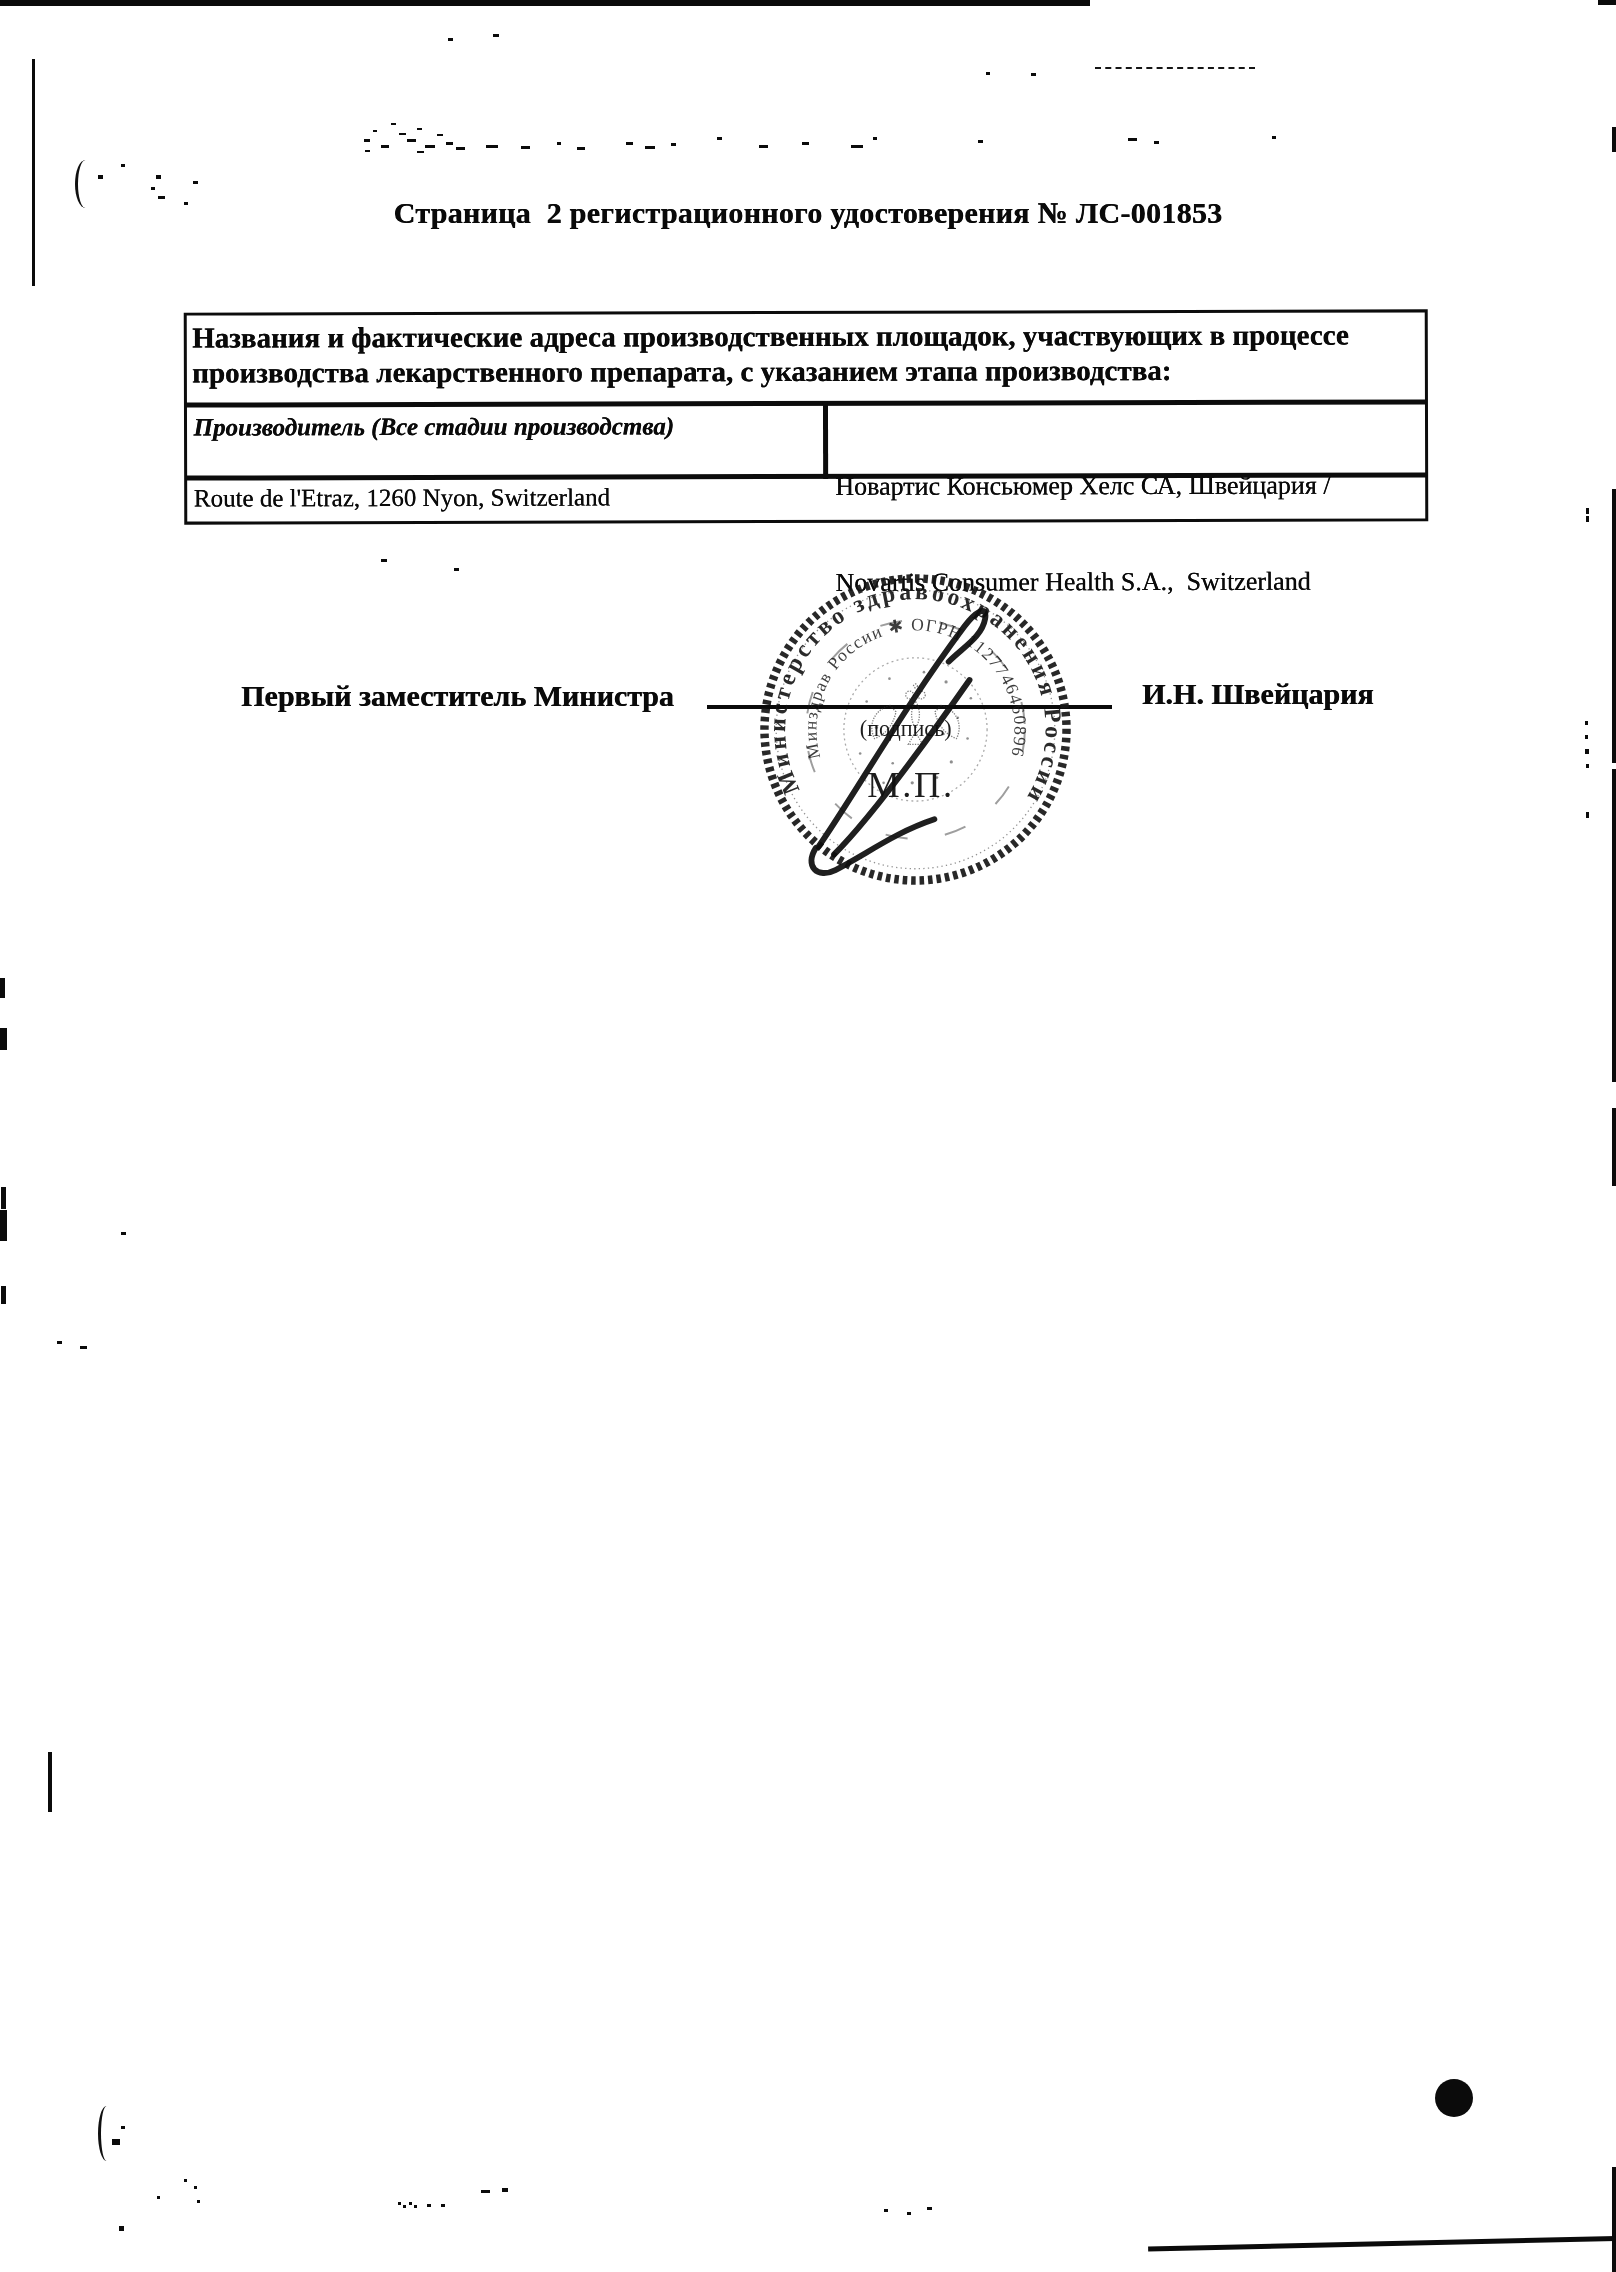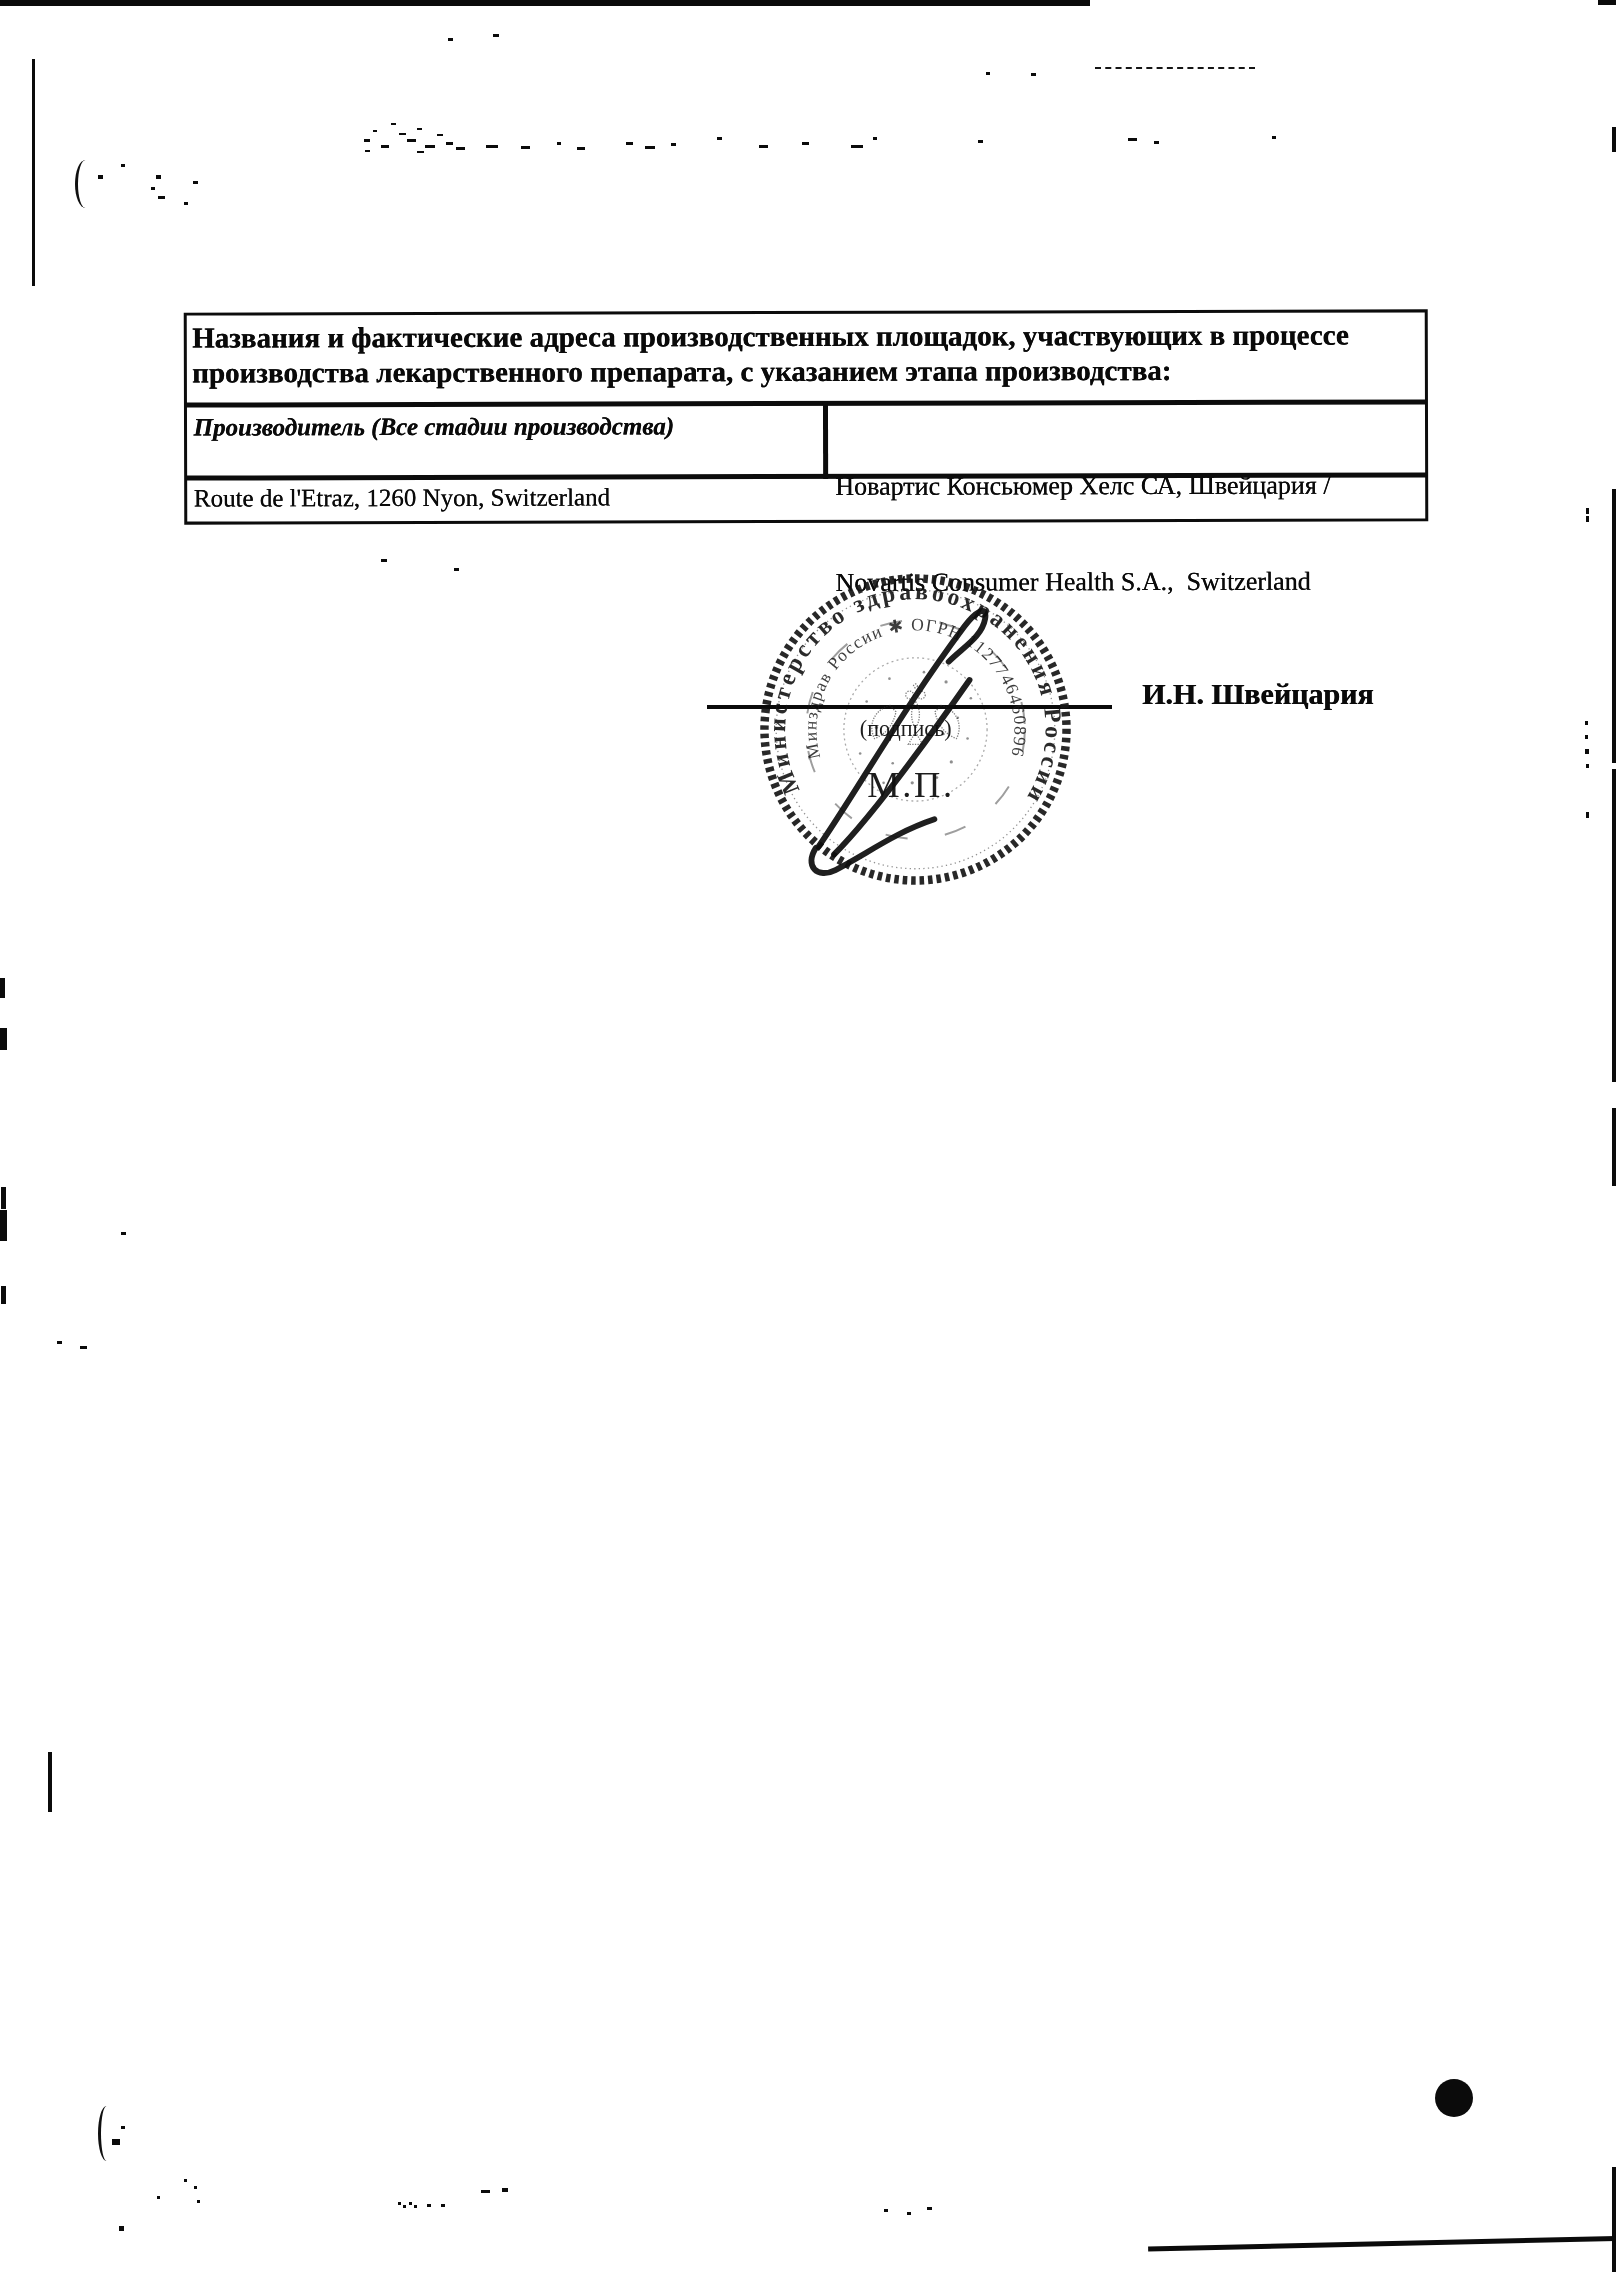--- a/index.html
+++ b/index.html
@@ -148,34 +148,36 @@
     <div class="mark" style="left:481px;top:2190px;width:8.5px;height:3.3px;"></div>
     <div class="mark" style="left:502px;top:2188px;width:5.9px;height:3.9px;"></div>
     <div class="mark" style="left:884px;top:2209px;width:3.9px;height:2.6px;"></div>
     <div class="mark" style="left:907px;top:2212px;width:3.9px;height:2.6px;"></div>
     <div class="mark" style="left:927px;top:2207px;width:4.6px;height:2.6px;"></div>
 
     <div class="mark" style="left:1148px;top:2236px;width:468px;height:4.6px;transform:rotate(-1.3deg);transform-origin:right center;"></div>
     <div class="mark" style="left:1435px;top:2079px;width:38px;height:38px;border-radius:50%;"></div>
   </div>
 
+  <div id="page-title">Страница  2 регистрационного удостоверения № ЛС-001853</div>
 
   <div id="prod-table">
     <div class="th-cell">Названия и фактические адреса производственных площадок, участвующих в процессе производства лекарственного препарата, с указанием этапа производства:</div>
     <div class="hline" style="top:87px;"></div>
     <div class="vline" style="left:636px;top:87px;height:78px;"></div>
     <div class="cell-producer">Производитель (Все стадии производства)</div>
     <div class="cell-value">
       <div>Новартис Консьюмер Хелс СА, Швейцария /</div>
       <div>Novartis Consumer Health S.A.,  Switzerland</div>
     </div>
     <div class="hline" style="top:160px;"></div>
     <div class="cell-address">Route de l'Etraz, 1260 Nyon, Switzerland</div>
   </div>
 
+  <div class="sig-label" style="left:241px;top:679px;">Первый заместитель Министра</div>
   <div id="sig-line"></div>
   <div class="sig-label" style="left:1142px;top:677px;">И.Н. Швейцария</div>
 
   <svg id="stamp" viewBox="0 0 510 510">
     <g stroke="#161616" fill="none" opacity="0.92">
 
       <circle cx="245" cy="248" r="232" stroke-width="13" stroke-dasharray="7 6"></circle>
       <circle cx="245" cy="248" r="214" stroke-width="2" stroke-dasharray="2 5" opacity="0.5"></circle>
       <circle cx="245" cy="248" r="168" stroke-width="3" stroke-dasharray="34 58" opacity="0.45"></circle>
       <circle cx="245" cy="248" r="110" stroke-width="2" stroke-dasharray="3 5" opacity="0.4"></circle>

